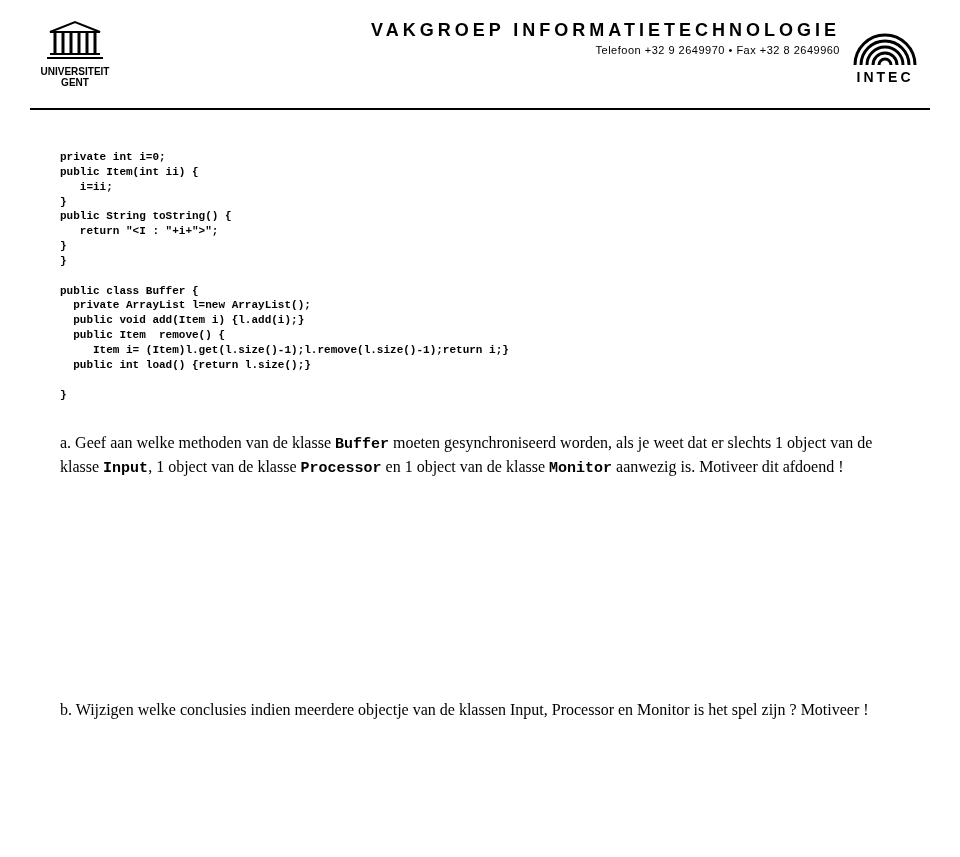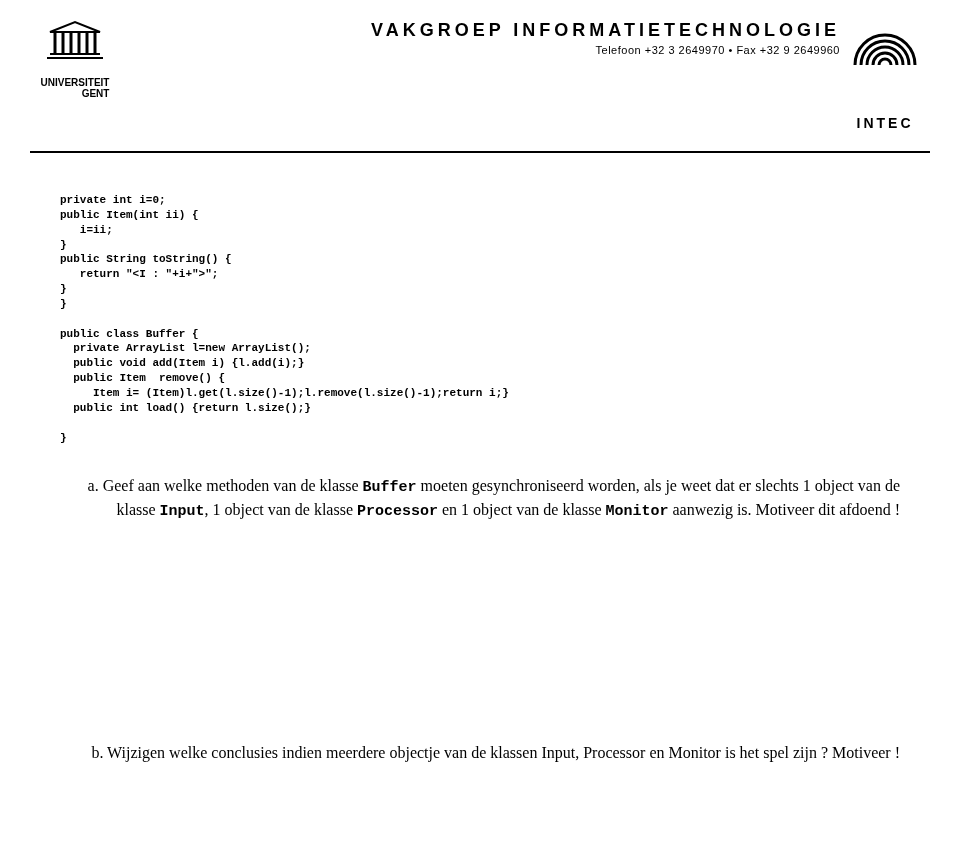--- a/index.html
+++ b/index.html
@@ -20,23 +20,23 @@
     width: 90px;
     display: flex;
     flex-direction: column;
     align-items: center;
   }
   .logo-left svg { display:block; }
   .logo-left .uni-name {
     font-family: Arial, sans-serif;
     font-size: 10px;
     font-weight: bold;
-    text-align: right;
+    text-align: center;
     line-height: 1.1;
-    margin-top: 17px;
+    margin-top: 6px;
   }
   .header-text {
     flex: 1;
     padding-left: 30px;
     font-family: Arial, Helvetica, sans-serif;
     text-align: right;
   }
   .header-text .title {
     font-size: 18px;
     font-weight: bold;
@@ -47,21 +47,20 @@
     font-size: 11px;
     letter-spacing: 0.5px;
     line-height: 1.4;
   }
   .logo-right {
     width: 90px;
     display: flex;
     flex-direction: column;
     align-items: center;
     padding-top: 5px;
-    gap: 46px;
   }
   .logo-right .intec-name {
     font-family: Arial, sans-serif;
     font-size: 14px;
     font-weight: bold;
     letter-spacing: 3px;
     margin-top: 4px;
   }
   .divider {
     height: 2px;
@@ -77,21 +76,20 @@
     font-size: 11px;
     line-height: 1.35;
     margin: 0 0 30px 0;
     white-space: pre;
   }
   .question {
     font-family: "Times New Roman", Times, serif;
     font-size: 16px;
     line-height: 1.35;
     margin-bottom: 220px;
-    text-align: right;
   }
   .question .mono {
     font-family: "Courier New", Courier, monospace;
     font-weight: bold;
     font-size: 15px;
   }
 </style>
 </head>
 <body>
 
@@ -110,21 +108,21 @@
       <line x1="2" y1="38" x2="58" y2="38" stroke="#000" stroke-width="2"></line>
     </svg>
     <div class="uni-name">
       <div>UNIVERSITEIT</div>
       <div>GENT</div>
     </div>
   </div>
 
   <div class="header-text">
     <div class="title">VAKGROEP INFORMATIETECHNOLOGIE</div>
-    <div class="line">Telefoon +32 3 2649970 • Fax +32 9 2649960</div>
+    <div class="line">Telefoon +32 9 2649970 • Fax +32 8 2649960</div>
   </div>
 
   <div class="logo-right">
     <svg width="70" height="40" viewBox="0 0 70 40">
       <path d="M5 40 A30 30 0 0 1 65 40" fill="none" stroke="#000" stroke-width="3"></path>
       <path d="M11 40 A24 24 0 0 1 59 40" fill="none" stroke="#000" stroke-width="3"></path>
       <path d="M17 40 A18 18 0 0 1 53 40" fill="none" stroke="#000" stroke-width="3"></path>
       <path d="M23 40 A12 12 0 0 1 47 40" fill="none" stroke="#000" stroke-width="3"></path>
       <path d="M29 40 A6 6 0 0 1 41 40" fill="none" stroke="#000" stroke-width="3"></path>
     </svg>

